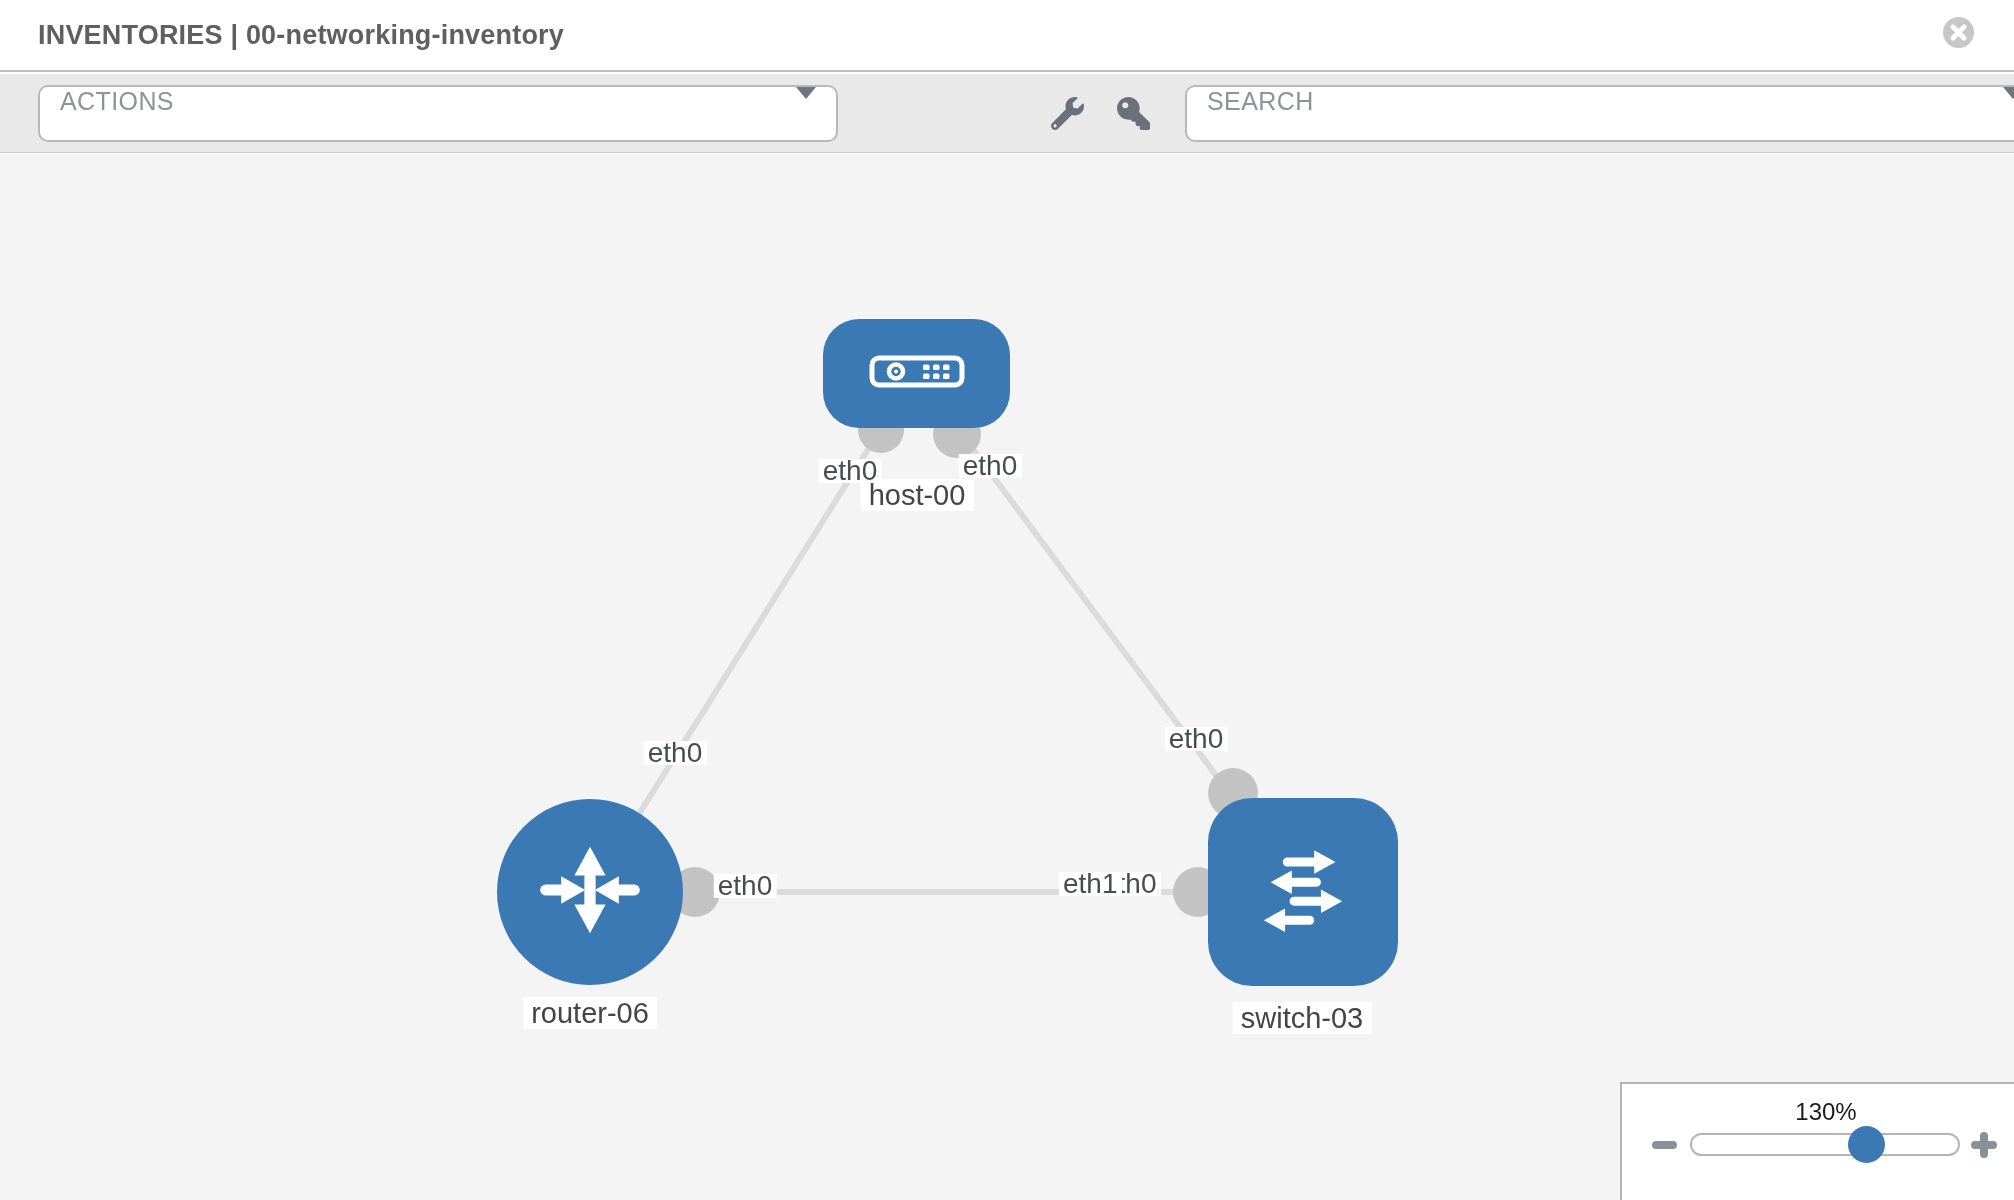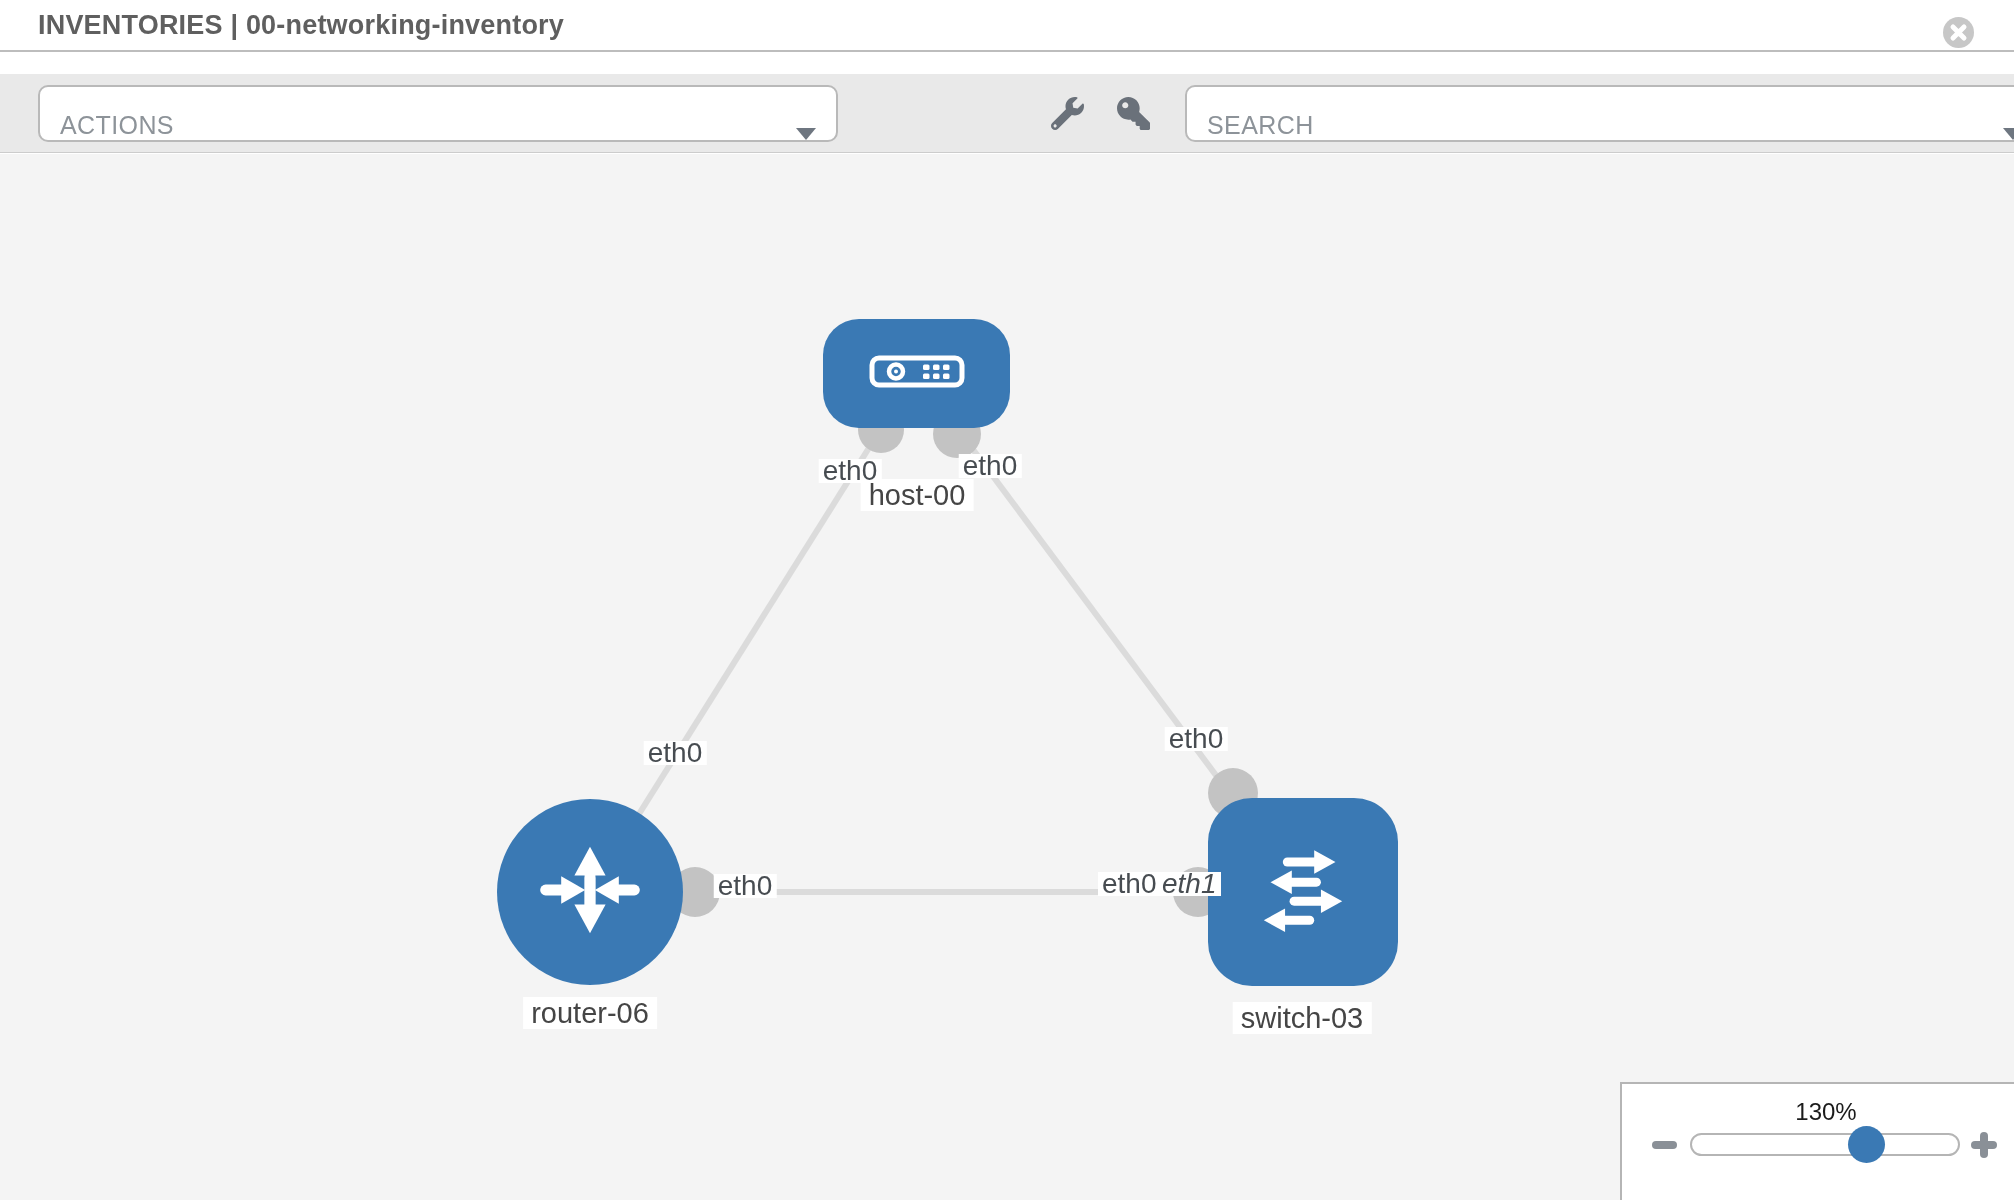--- a/index.html
+++ b/index.html
@@ -1,31 +1,31 @@
 <!DOCTYPE html>
 <html><head>
 <meta charset="utf-8">
 <style>
   * { margin:0; padding:0; box-sizing:border-box; }
   html,body { width:2014px; height:1200px; overflow:hidden; background:#fff;
     font-family:"Liberation Sans","DejaVu Sans",sans-serif; }
 
   
-  .header { position:absolute; top:0; left:0; right:0; height:52px; background:#fff;
+  .header { position:absolute; top:0; left:0; right:0; height:72px; background:#fff;
     border-bottom:2px solid #bdbdbd; z-index:20;text-align:right; }
   .page-title { position:absolute; left:38px; top:50%; transform:translateY(-50%);
     font-size:27px; font-weight:bold; color:#5f5f5f; letter-spacing:.2px; }
   .close-btn { position:absolute; right:40px; top:17px; width:31px; height:31px;
     cursor:pointer; background:none; border:none; }
 
   
   .toolbar { position:absolute; top:74px; left:0; right:0; height:79px; background:#e9e9e9;
     border-bottom:1px solid #cccccc; z-index:19; }
   .dropdown { position:absolute; top:11px; height:57px; background:#fff;
-    border:2px solid #b9b9b9; border-radius:10px; display:flex; align-items:flex-end;
+    border:2px solid #b9b9b9; border-radius:10px; display:flex; align-items:flex-start;
     justify-content:space-between; padding:0 20px; cursor:pointer; }
   .dd-actions { left:38px;  width:800px; }
   .dd-search  { left:1185px; width:860px; }
   .dd-label { font-size:25px; color:#8d9399; letter-spacing:.4px; }
   .caret { width:0; height:0; border-left:10px solid transparent;
     border-right:10px solid transparent; border-top:12px solid #6e7680; }
   .tool-btn { position:absolute; top:18px; width:46px; height:46px; border:none;
     background:none; display:flex; align-items:center; justify-content:center; cursor:pointer; }
   .tool-wrench { left:1044px; }
   .tool-key    { left:1110px; }
@@ -49,21 +49,21 @@
 
   .if-label { position:absolute; z-index:3; background:#fff; color:#474c51;
     font-size:28px; line-height:24px; padding:0 4px; white-space:nowrap; }
   .if-center { transform:translateX(-50%); }
   .if-a { left:850px;  top:305px; }
   .if-b { left:990px;  top:300px; }
   .if-c { left:675px;  top:587px; }
   .if-d { left:1196px; top:573px; }
   .if-e { left:745px;  top:720px; }
   .if-f0 { left:1098px; top:718px; z-index:3; }
-  .if-f1 { left:1158px; top:718px; z-index:4;font-style:italic; }
+  .if-f1 { left:1059px; top:718px; z-index:4; }
 
   
   .zoom-panel { position:absolute; left:1620px; top:928px; width:400px; height:130px;
     background:#fff; border:2px solid #b5b5b5; z-index:10; }
   .zoom-value { position:absolute; left:204px; top:14px; transform:translateX(-50%);
     font-size:24px; color:#1b1b1b; }
   .zoom-minus { position:absolute; left:30px; top:57px; width:25px; height:8px;
     border-radius:4px; background:#8a9097; border:none; cursor:pointer; padding:0; }
   .zoom-track { position:absolute; left:68px; top:49px; width:270px; height:23px;
     border:2px solid #b5b5b5; border-radius:12px; background:#fff; cursor:pointer; }

